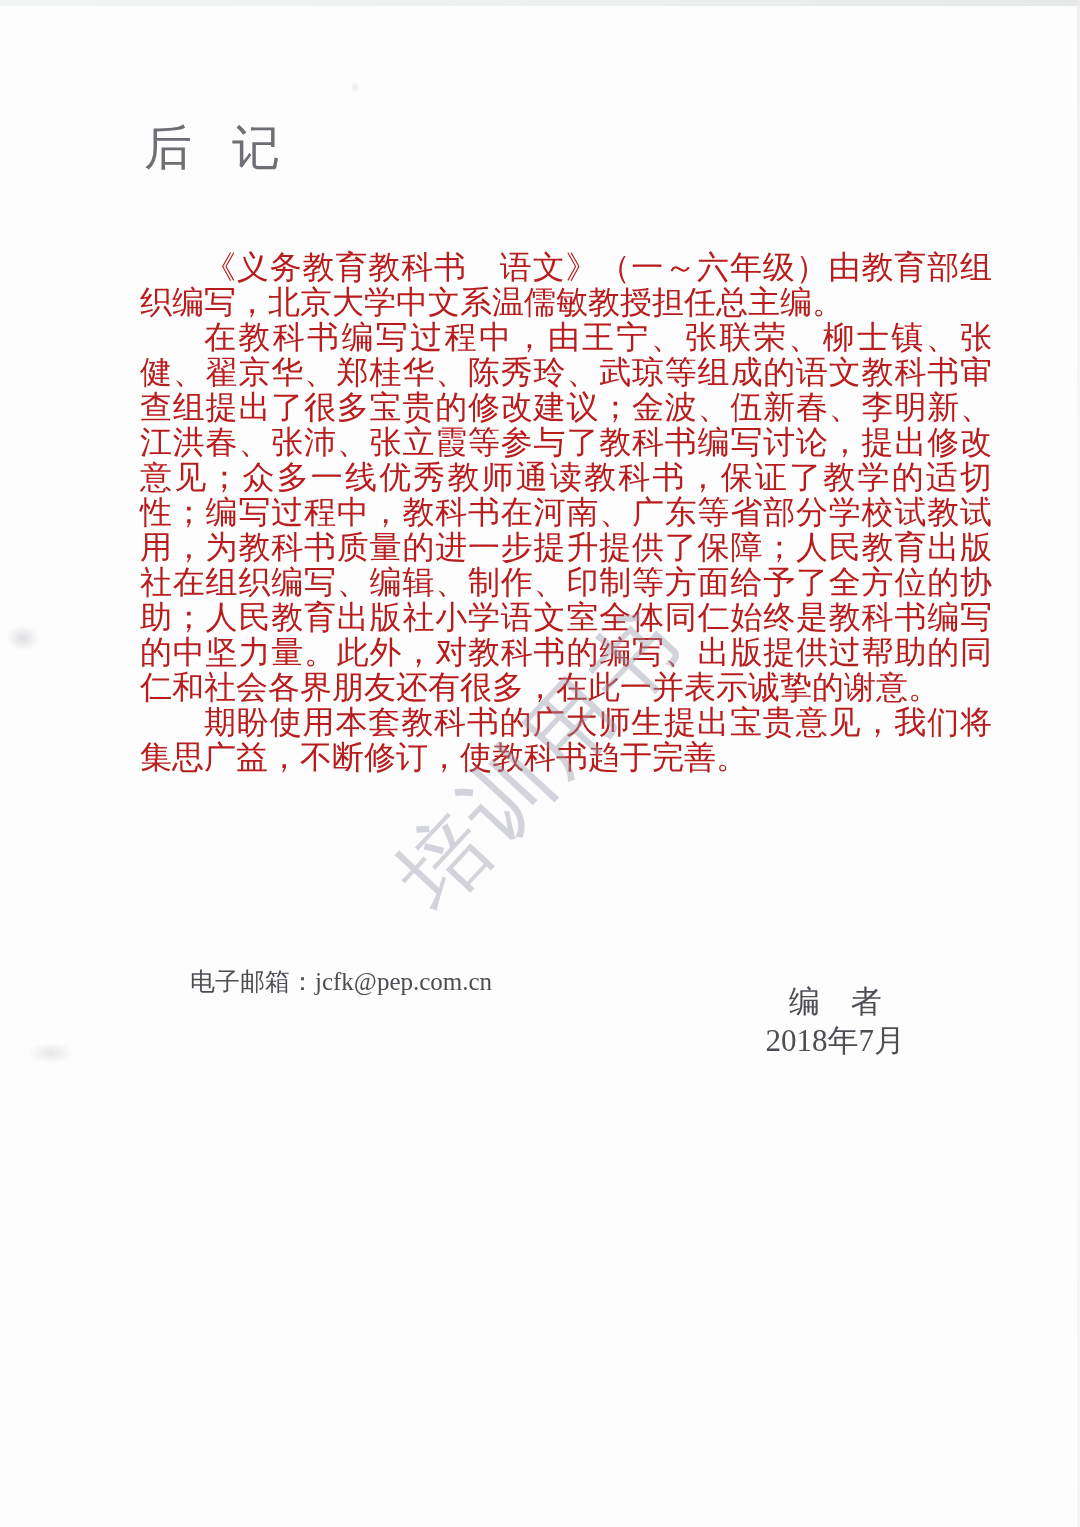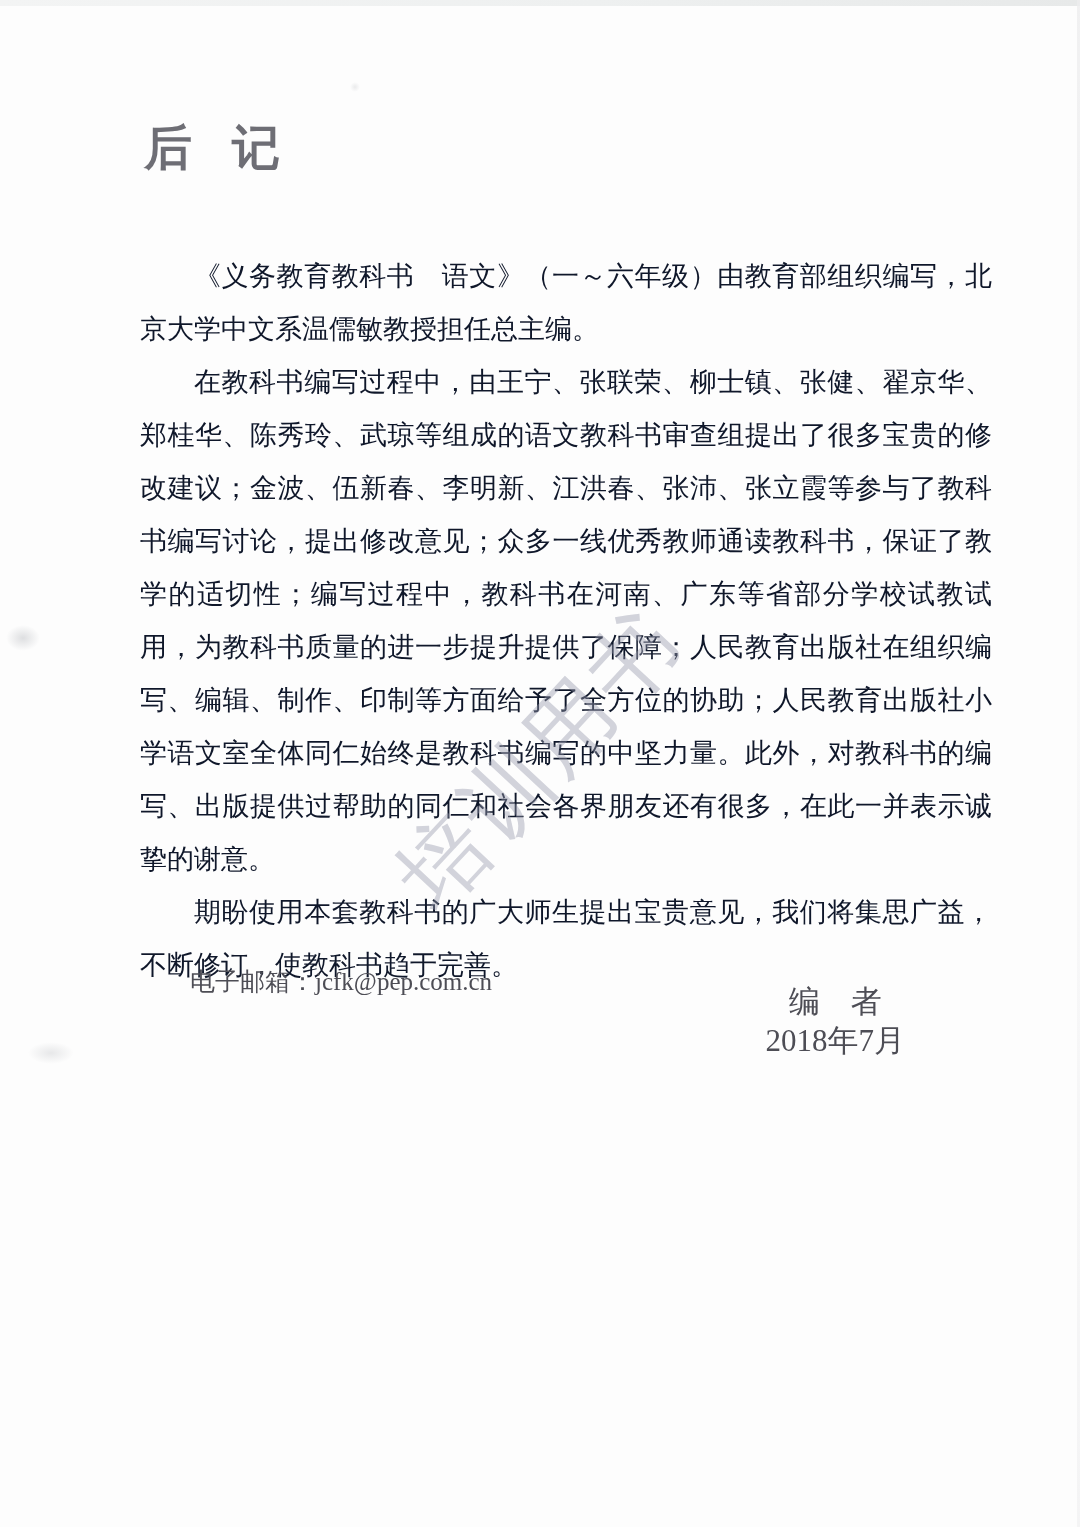--- a/index.html
+++ b/index.html
@@ -29,32 +29,32 @@
     width: 3px; height: 100%;
     background: linear-gradient(to bottom, #ededee, #f7f7f8 40%, #f2f2f3);
     opacity: .8;
   }
   .title {
     position: absolute;
     left: 144px;
     top: 116px;
     margin: 0;
     font-size: 48px;
-    font-weight: bold;
+    font-weight: normal;
     letter-spacing: -4px;
     color: #6e6e75;
   }
   .body-text {
     position: absolute;
     left: 140px;
     top: 250px;
     width: 852px;
-    font-size: 27px;
-    line-height: 53px;
-    color: #0f172a;
+    font-size: 32px;
+    line-height: 35px;
+    color: #b91c1c;
     text-align: justify;
   }
   .body-text p {
     margin: 0;
     text-indent: 2em;
   }
   .email-line {
     position: absolute;
     left: 140px;
     top: 963px;

